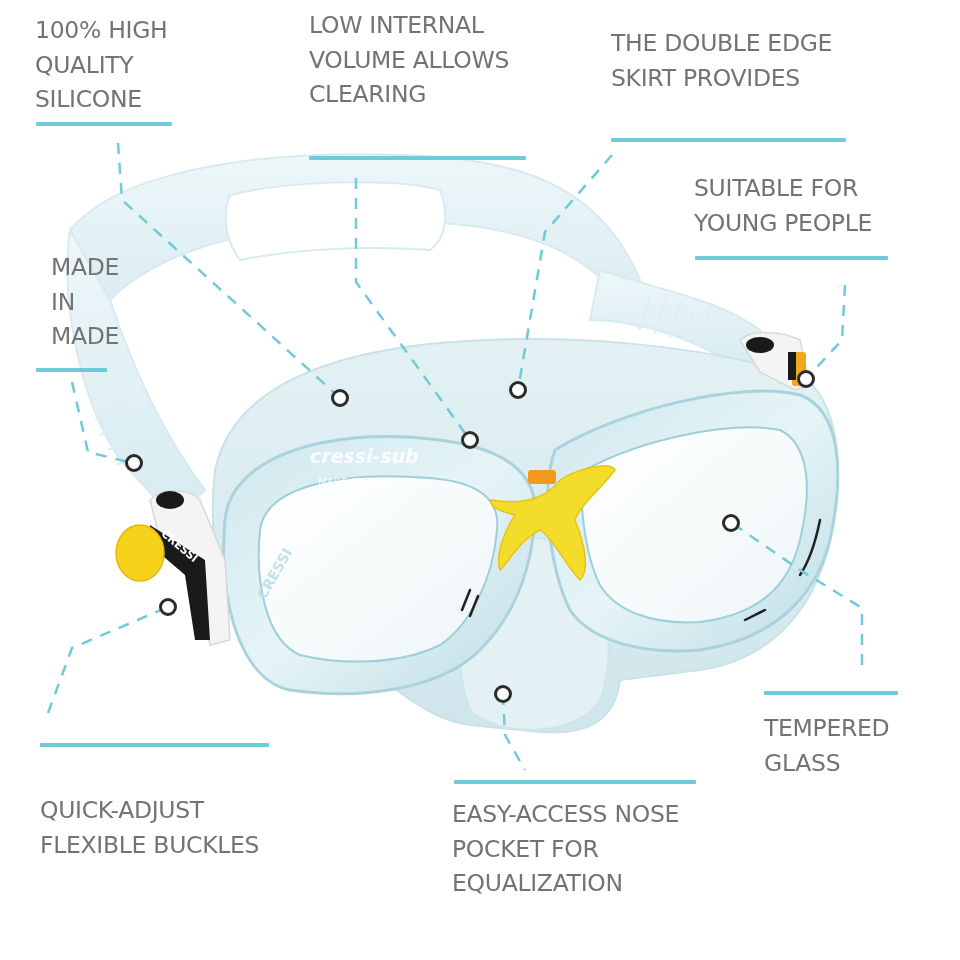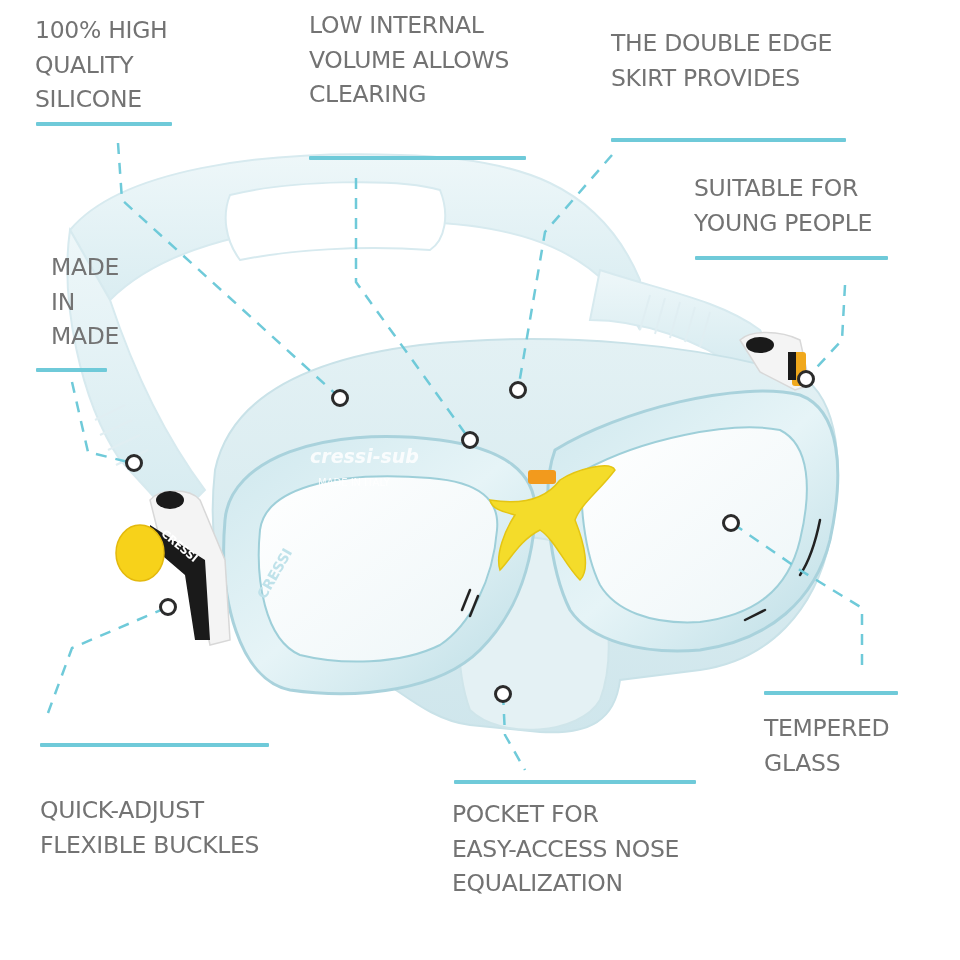--- a/index.html
+++ b/index.html
@@ -198,22 +198,22 @@
   <div class="callout" style="left:40px; top:767px;margin-top:26px;">
     <div class="lines">
       <div>QUICK-ADJUST</div>
       <div>FLEXIBLE BUCKLES</div>
     </div>
   </div>
 
   <div class="rule" style="left:454px; top:780px; width:242px;"></div>
   <div class="callout" style="left:452px; top:797px;">
     <div class="lines">
+      <div>EASY-ACCESS NOSE</div>
       <div>POCKET FOR</div>
-      <div>EASY-ACCESS NOSE</div>
       <div>EQUALIZATION</div>
     </div>
   </div>
 
   <div class="rule" style="left:764px; top:691px; width:134px;"></div>
   <div class="callout" style="left:764px; top:711px;">
     <div class="lines">
       <div>TEMPERED</div>
       <div>GLASS</div>
     </div>

